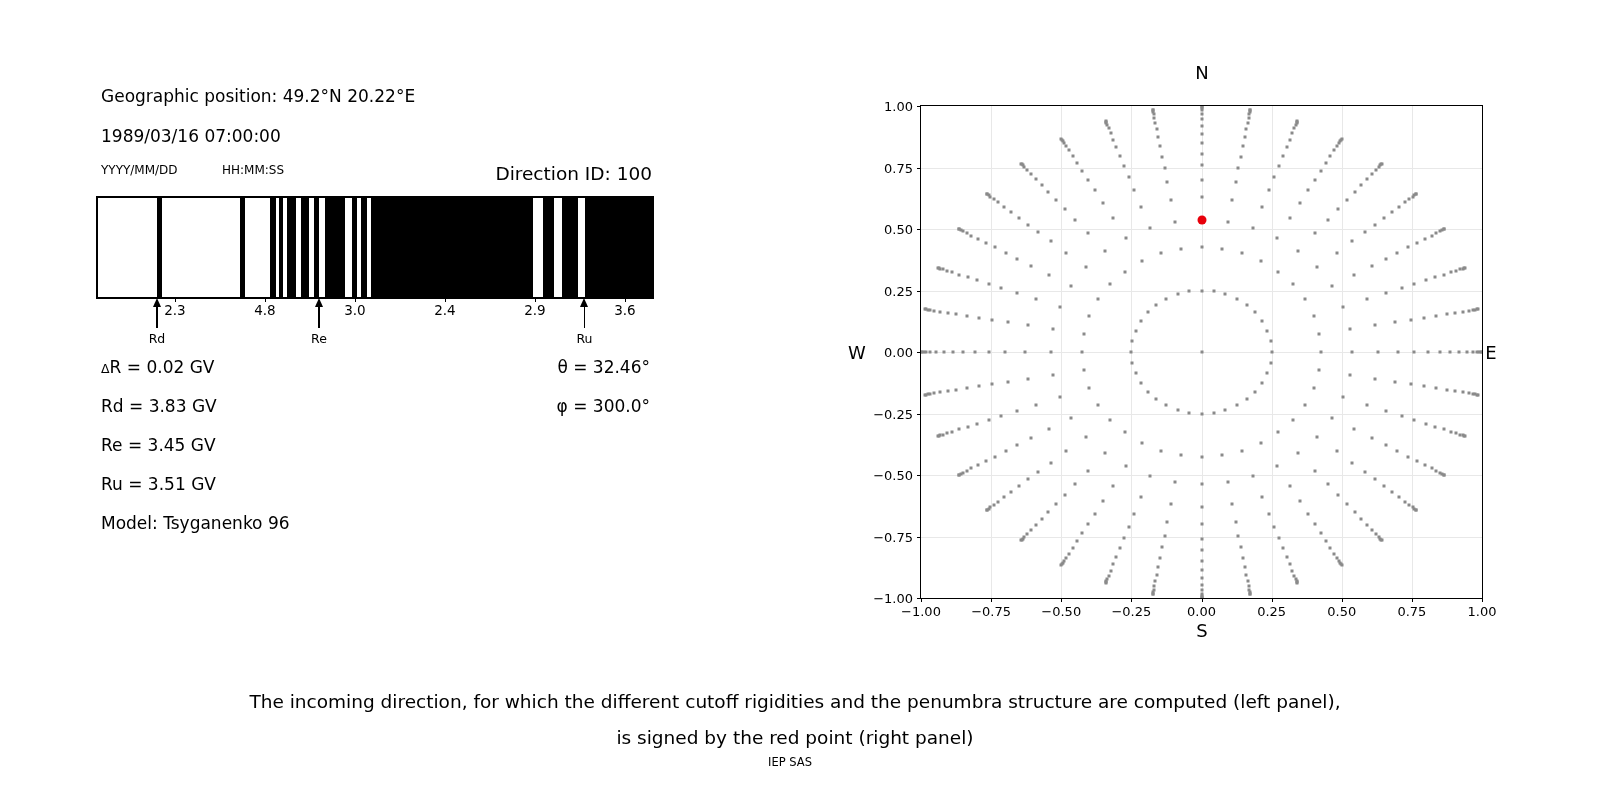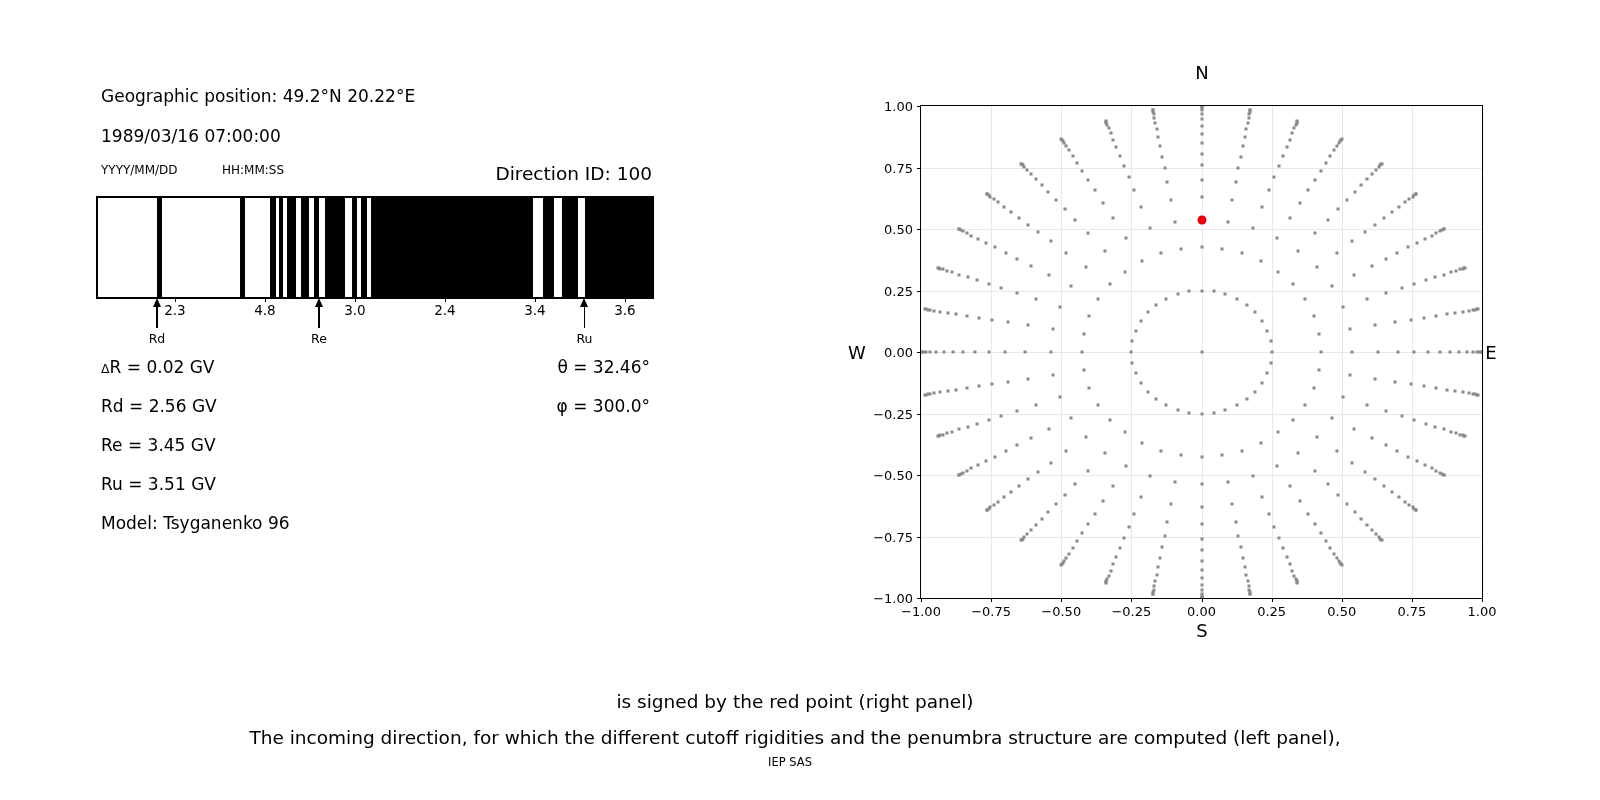--- a/index.html
+++ b/index.html
@@ -70,42 +70,42 @@
 <div class="abs" id="pticks">
     <div class="ptick-mark" style="left: 13.8911%;"></div>
     <div class="ptick-lab" style="left: 13.8911%;">2.3</div>
     <div class="ptick-mark" style="left: 30.1381%;"></div>
     <div class="ptick-lab" style="left: 30.1381%;">4.8</div>
     <div class="ptick-mark" style="left: 46.3851%;"></div>
     <div class="ptick-lab" style="left: 46.3851%;">3.0</div>
     <div class="ptick-mark" style="left: 62.632%;"></div>
     <div class="ptick-lab" style="left: 62.632%;">2.4</div>
     <div class="ptick-mark" style="left: 78.879%;"></div>
-    <div class="ptick-lab" style="left: 78.879%;">3.4</div>
+    <div class="ptick-lab" style="left: 78.879%;">2.9</div>
     <div class="ptick-mark" style="left: 95.1259%;"></div>
     <div class="ptick-lab" style="left: 95.1259%;">3.6</div>
     <div class="marker" style="left: 10.6418%;">
       <div class="shaft"></div>
       <div class="head"></div>
       <div class="mlab">Rd</div>
     </div>
     <div class="marker" style="left: 39.8863%;">
       <div class="shaft"></div>
       <div class="head"></div>
       <div class="mlab">Re</div>
     </div>
     <div class="marker" style="left: 87.8148%;">
       <div class="shaft"></div>
       <div class="head"></div>
       <div class="mlab">Ru</div>
     </div>
   </div>
 
 <div class="abs t17" style="left:101px;top:357px;"><span class="dsym">Δ</span><span>R = 0.02 GV</span></div>
-<div class="abs t17" style="left:101px;top:396px;">Rd = 2.56 GV</div>
+<div class="abs t17" style="left:101px;top:396px;">Rd = 3.83 GV</div>
 <div class="abs t17" style="left:101px;top:435px;">Re = 3.45 GV</div>
 <div class="abs t17" style="left:101px;top:474px;">Ru = 3.51 GV</div>
 <div class="abs t17" style="left:101px;top:513px;">Model: Tsyganenko 96</div>
 
 <div class="abs t17" style="left:440px;top:357px;width:210px;text-align:right;">θ = 32.46°</div>
 <div class="abs t17" style="left:440px;top:396px;width:210px;text-align:right;">φ = 300.0°</div>
 
 <div class="abs compass" style="left:1202px;top:62px;transform:translateX(-50%);">N</div>
 <div class="abs compass" style="left:1202px;top:620px;transform:translateX(-50%);">S</div>
 <div class="abs compass" style="left:857px;top:352px;transform:translate(-50%,-50%);">W</div>
@@ -742,16 +742,16 @@
     <div class="sytick-lab" style="top: 37.5%;">0.25</div>
     <div class="sytick-mark" style="top: 25%;"></div>
     <div class="sytick-lab" style="top: 25%;">0.50</div>
     <div class="sytick-mark" style="top: 12.5%;"></div>
     <div class="sytick-lab" style="top: 12.5%;">0.75</div>
     <div class="sytick-mark" style="top: 0%;"></div>
     <div class="sytick-lab" style="top: 0%;">1.00</div>
   </div>
 
 <div class="abs" id="caption">
+  <div>The incoming direction, for which the different cutoff rigidities and the penumbra structure are computed (left panel),</div>
   <div>is signed by the red point (right panel)</div>
-  <div>The incoming direction, for which the different cutoff rigidities and the penumbra structure are computed (left panel),</div>
 </div>
 <div class="abs" id="credit">IEP SAS</div>
 
 </body></html>

